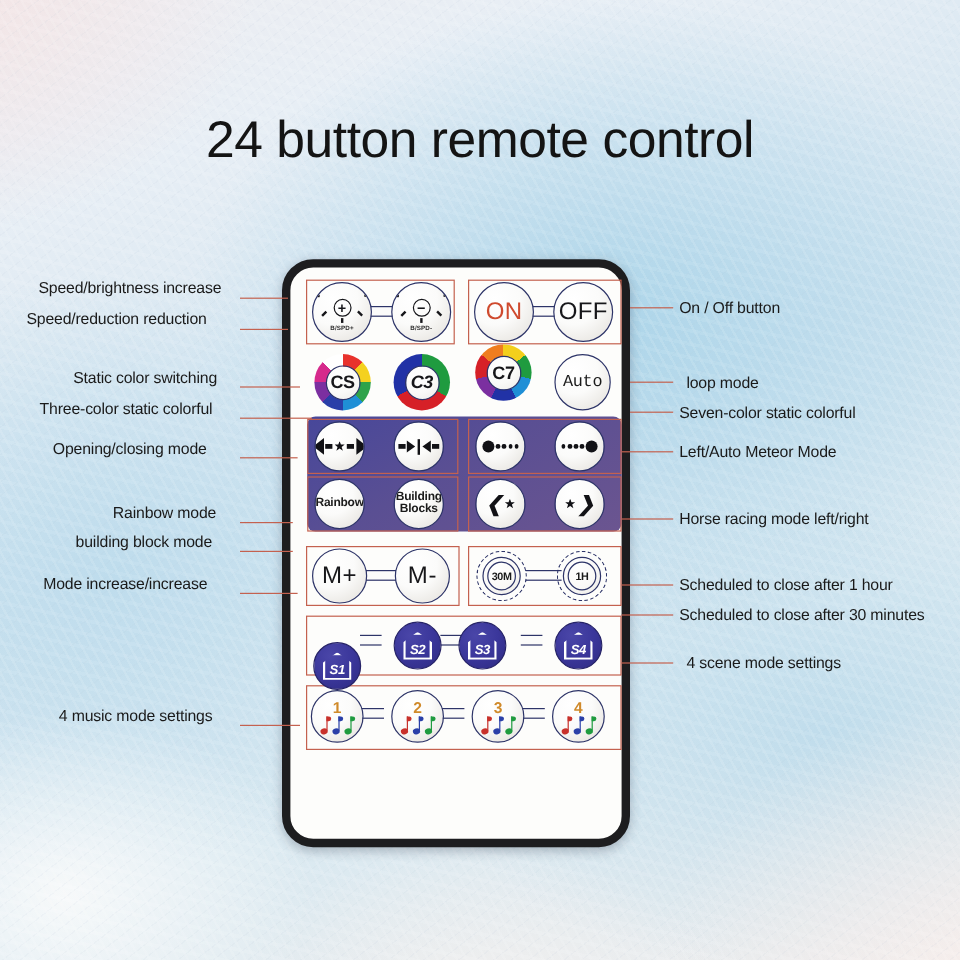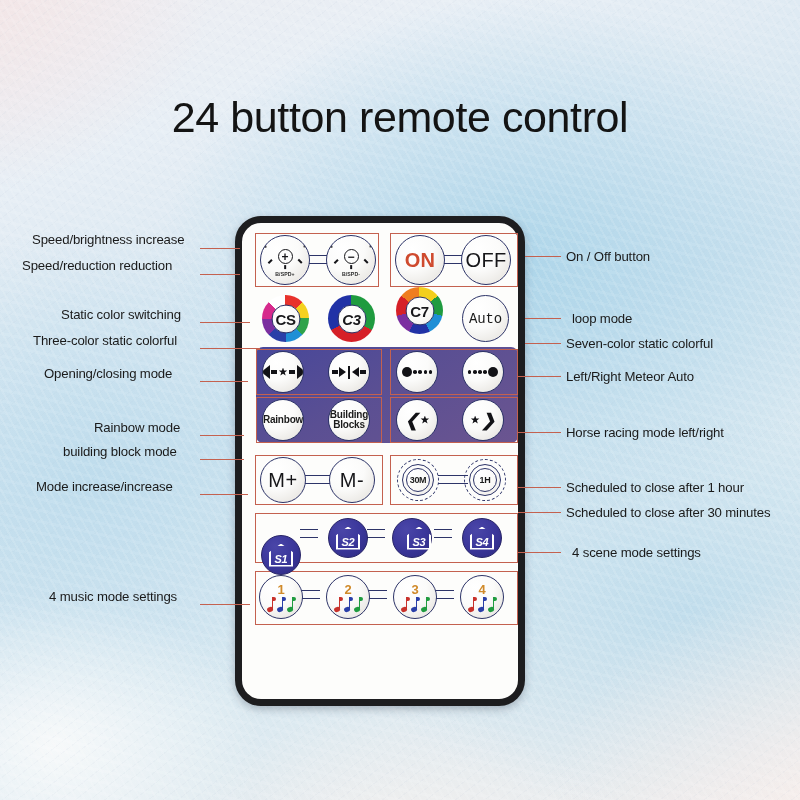--- a/index.html
+++ b/index.html
@@ -125,21 +125,21 @@
   }
   .sun .ray {
     position: absolute; left: 50%; top: 50%;
     width: 1.7px; height: 4.6px; background: #16161a;
     transform-origin: 50% -8.2px;
   }
   .bspd { font-size: 5.2px; letter-spacing: .1px; color: #2b2b2b; font-weight: 700; }
 
   
   .onoff { font-size: 20px; letter-spacing: .3px; }
-  .on-txt { color: #cf4a2e; font-weight: bold; }
+  .on-txt { color: #cf4a2e; }
   .off-txt { color: #17171a; }
 
   
   .wheelkey { position: absolute; width: 47px; height: 47px; border-radius: 50%; }
   .wheelkey .hub {
     position: absolute; left: 50%; top: 50%; transform: translate(-50%,-50%);
     width: 29px; height: 29px; border-radius: 50%;
     background: radial-gradient(circle at 34% 28%, #ffffff 0%, #fafaf8 55%, #eceae6 100%);
     border: 1.4px solid #2d3468;
     display: flex; align-items: center; justify-content: center;
@@ -404,21 +404,21 @@
         <i class="roof"></i>
           <i class="s">S1</i>
       </span>
     </div>
     <div class="scene" style="left:86px; top:295px;">
       <span class="house">
         <i class="roof"></i>
           <i class="s">S2</i>
       </span>
     </div>
-    <div class="scene" style="left:150px; top:295px;justify-content:flex-end;">
+    <div class="scene" style="left:140px; top:295px;">
       <span class="house">
         <i class="roof"></i>
           <i class="s">S3</i>
       </span>
     </div>
     <div class="scene" style="left:220px; top:295px;">
       <span class="house">
         <i class="roof"></i>
           <i class="s">S4</i>
       </span>
@@ -542,21 +542,21 @@
 <div class="lead" style="left:525px; top:256px; width:36px;"></div>
 <div class="anno r" style="left:566px; top:249px;">On / Off button</div>
 
 <div class="lead" style="left:525px; top:318px; width:36px;"></div>
 <div class="anno r" style="left:572px; top:311px;">loop mode</div>
 
 <div class="lead" style="left:525px; top:343px; width:36px;"></div>
 <div class="anno r" style="left:566px; top:336px;">Seven-color static colorful</div>
 
 <div class="lead" style="left:518px; top:376px; width:43px;"></div>
-<div class="anno r" style="left:566px; top:369px;">Left/Right Meteor Auto</div>
+<div class="anno r" style="left:566px; top:369px;">Left/Auto Meteor Mode</div>
 
 <div class="lead" style="left:518px; top:432px; width:43px;"></div>
 <div class="anno r" style="left:566px; top:425px;">Horse racing mode left/right</div>
 
 <div class="lead" style="left:518px; top:487px; width:43px;"></div>
 <div class="anno r" style="left:566px; top:480px;">Scheduled to close after 1 hour</div>
 
 <div class="lead" style="left:518px; top:512px; width:43px;"></div>
 <div class="anno r" style="left:566px; top:505px;">Scheduled to close after 30 minutes</div>
 

